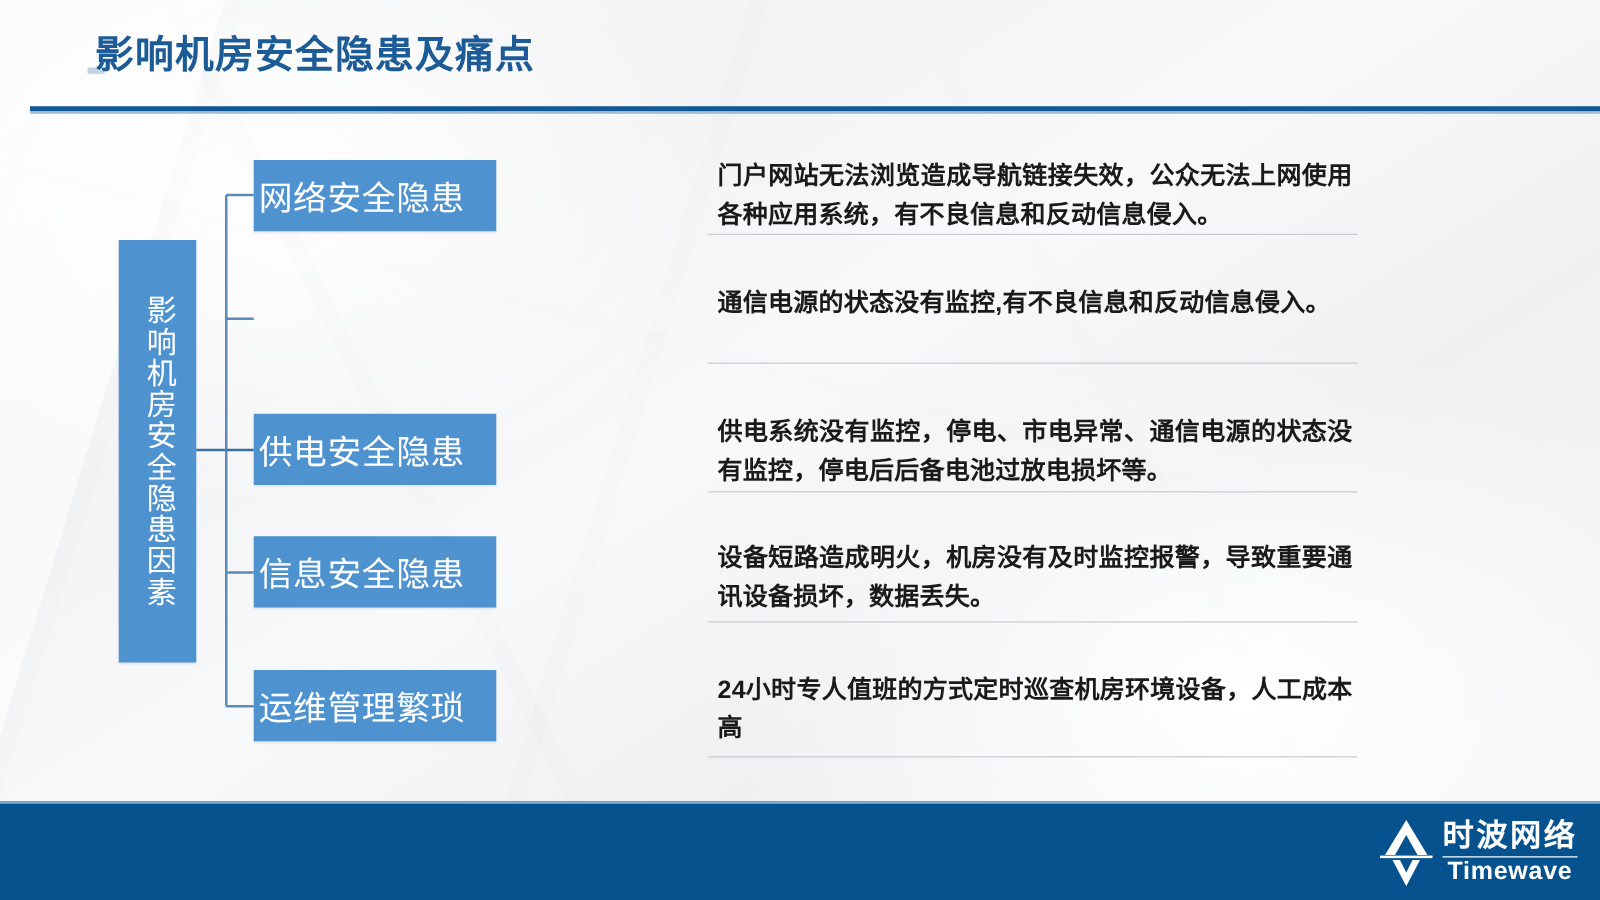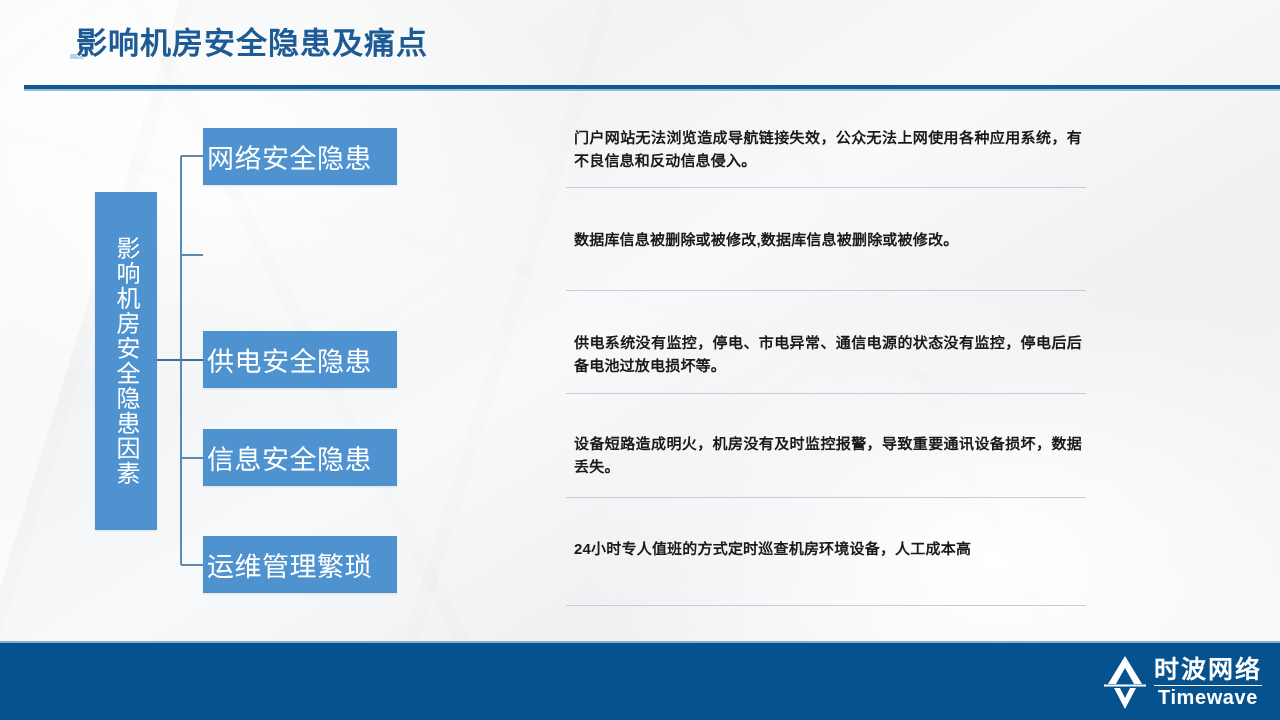--- a/index.html
+++ b/index.html
@@ -147,21 +147,21 @@
     top: 112px;
     width: 522px;
   }
   .desc-item {
     position: absolute;
     left: 0;
     width: 522px;
     box-sizing: border-box;
   }
   .desc-text {
-    font-size: 15px;
+    font-size: 20px;
     font-weight: bold;
     color: #1a1a1a;
     line-height: 1.55;
     letter-spacing: .2px;
     padding: 0 6px 0 8px;
     text-align: justify;
   }
   .desc-rule {
     position: absolute;
     left: 0;
@@ -275,21 +275,21 @@
   </div>
 
   <div class="desc-col">
 
     <div class="desc-item d0">
       <div class="desc-text">门户网站无法浏览造成导航链接失效，公众无法上网使用各种应用系统，有不良信息和反动信息侵入。</div>
     </div>
     <div class="desc-rule r0"></div>
 
     <div class="desc-item d1">
-      <div class="desc-text">数据库信息被删除或被修改,数据库信息被删除或被修改。</div>
+      <div class="desc-text">通信电源的状态没有监控,有不良信息和反动信息侵入。</div>
     </div>
     <div class="desc-rule r1"></div>
 
     <div class="desc-item d2">
       <div class="desc-text">供电系统没有监控，停电、市电异常、通信电源的状态没有监控，停电后后备电池过放电损坏等。</div>
     </div>
     <div class="desc-rule r2"></div>
 
     <div class="desc-item d3">
       <div class="desc-text">设备短路造成明火，机房没有及时监控报警，导致重要通讯设备损坏，数据丢失。</div>

